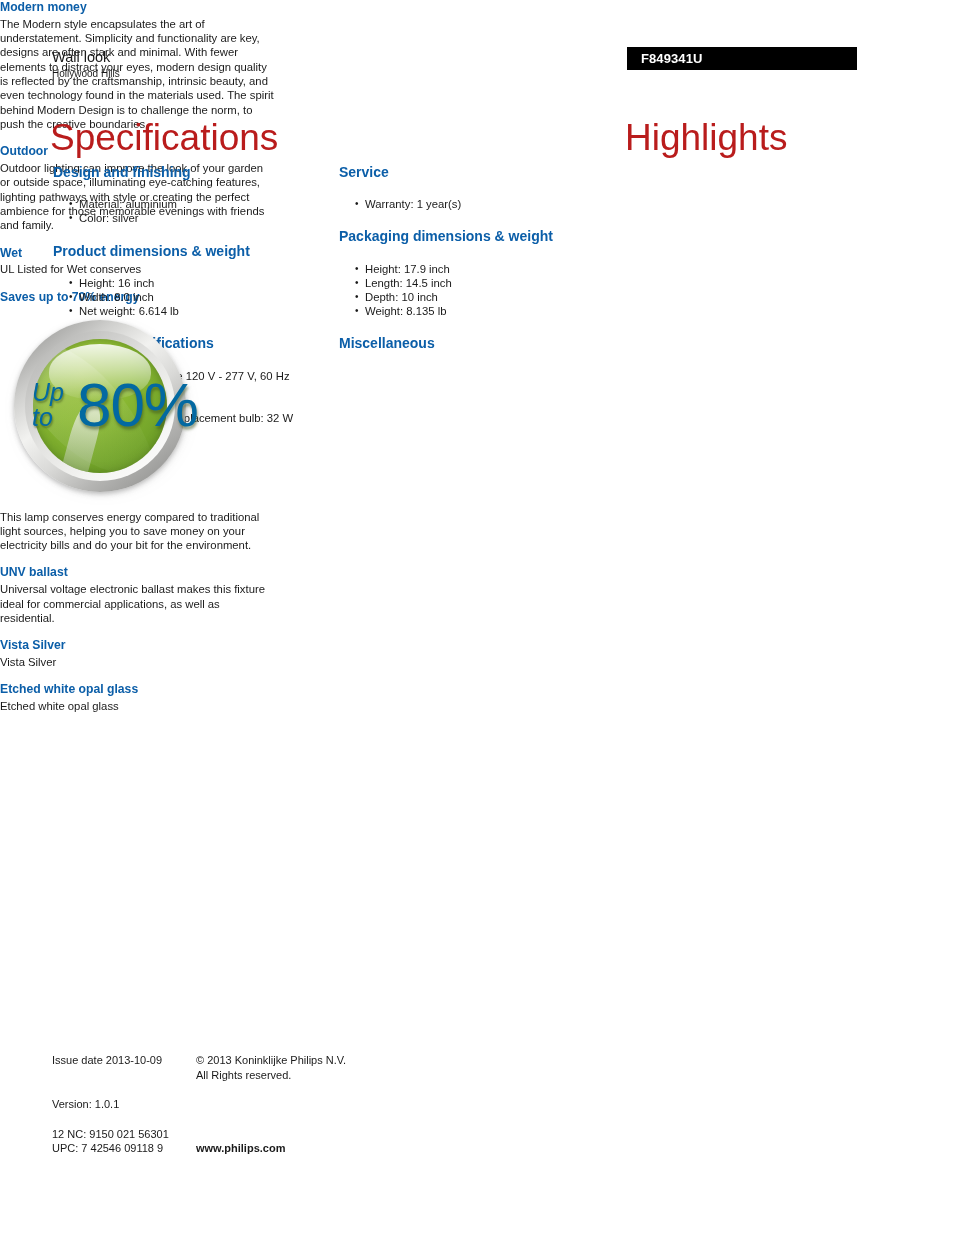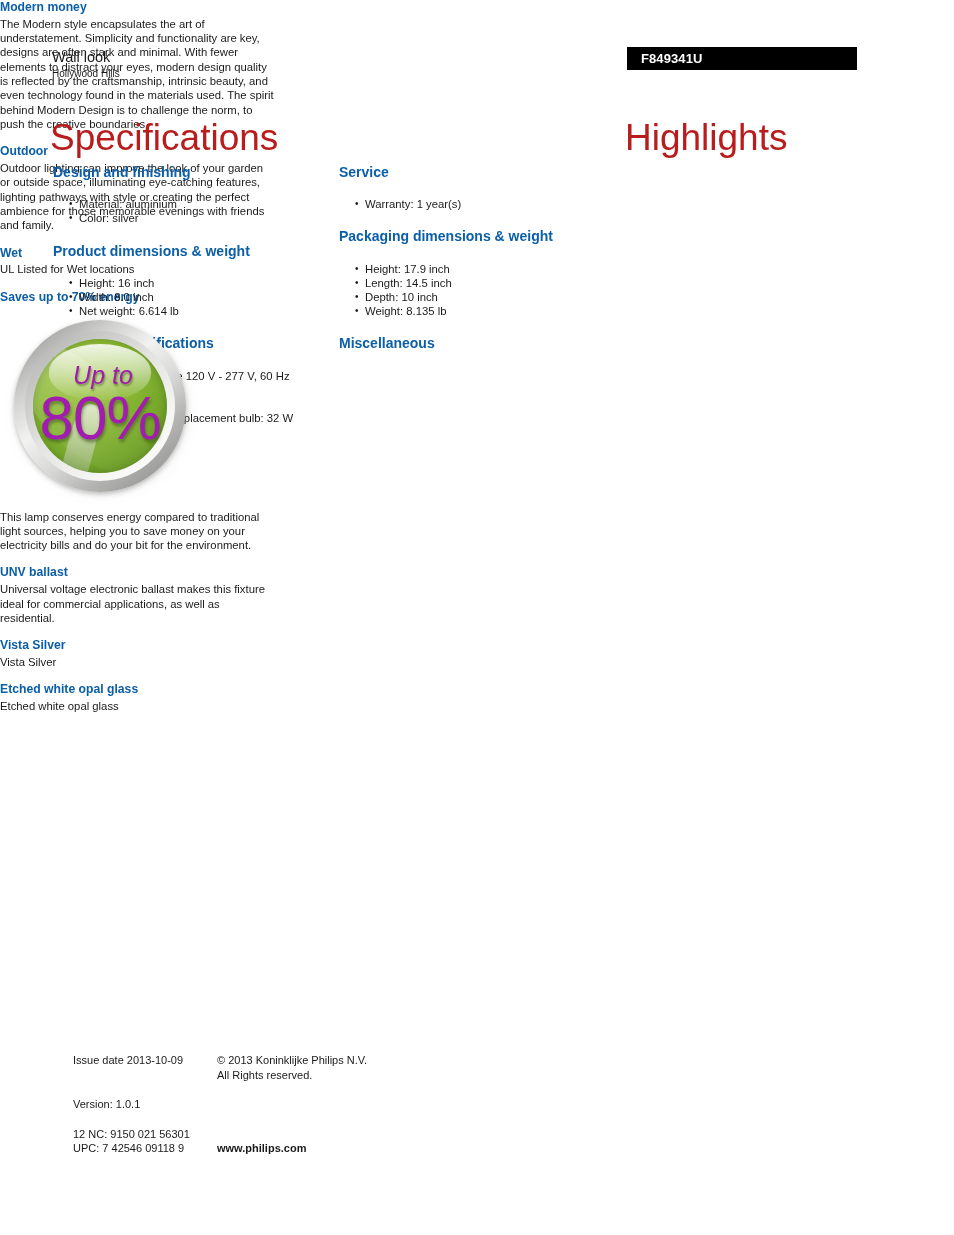--- a/index.html
+++ b/index.html
@@ -151,40 +151,40 @@
   .badge-gloss {
     position: absolute; left: 12%; top: 4%;
     width: 76%; height: 42%;
     border-radius: 50% 50% 46% 46%;
     background: linear-gradient(180deg,
         rgba(255,255,255,0.88) 0%,
         rgba(255,255,255,0.52) 46%,
         rgba(255,255,255,0.06) 100%);
   }
   .badge-text {
-    position: absolute; left: 0; top: 0;
+    position: absolute; left: 12px; top: 0;
     width: 100%; height: 100%;
-    display: flex; flex-direction: column;
+    display: flex; flex-direction: row;
     align-items: center; justify-content: center;
-    color: #a21caf;
+    color: #0369a1;
   }
   .badge-upto {
     font-size: 25px; font-style: italic; font-weight: normal;
     line-height: 1; margin-bottom: 1px; margin-left: 6px;
     text-shadow: 1px 2px 2px rgba(60,80,30,0.55);
   }
   .badge-pct {
     font-size: 62px; font-weight: normal; line-height: 0.95;
     letter-spacing: -1px;
     text-shadow: 1px 3px 3px rgba(60,80,30,0.55);
   }
 
   
   #footer { position: absolute; left: 52px; top: 1053px; width: 860px; }
-  .footer-row { display: flex; margin-bottom: 15px; margin-left: 21px; }
+  .footer-row { display: flex; margin-bottom: 15px; }
   .footer-row:last-child { margin-bottom: 0; }
   .footer-left {
     width: 144px; flex: none;
     font-size: 11px; line-height: 14.5px; color: #1a1a1a;
   }
   .footer-right {
     font-size: 11px; line-height: 14.5px; color: #1a1a1a;
   }
   .footer-right .bold { font-weight: bold; }
   #footer-row-codes { margin-top: 5px; }
@@ -269,21 +269,21 @@
     <div class="hl-body">The Modern style encapsulates the art of understatement. Simplicity and functionality are key, designs are often stark and minimal. With fewer elements to distract your eyes, modern design quality is reflected by the craftsmanship, intrinsic beauty, and even technology found in the materials used. The spirit behind Modern Design is to challenge the norm, to push the creative boundaries.</div>
   </div>
 
   <div class="hl-block">
     <div class="hl-heading">Outdoor</div>
     <div class="hl-body">Outdoor lighting can improve the look of your garden or outside space, illuminating eye-catching features, lighting pathways with style or creating the perfect ambience for those memorable evenings with friends and family.</div>
   </div>
 
   <div class="hl-block">
     <div class="hl-heading">Wet</div>
-    <div class="hl-body">UL Listed for Wet locations</div>
+    <div class="hl-body">UL Listed for Wet conserves</div>
   </div>
 
   <div class="hl-block">
     <div class="hl-heading">Saves up to 70% energy</div>
 
     <div id="energy-badge-wrap">
       <div id="energy-badge">
         <div class="badge-shadow"></div>
         <div class="badge-ring"></div>
         <div class="badge-ring-inner"></div>

